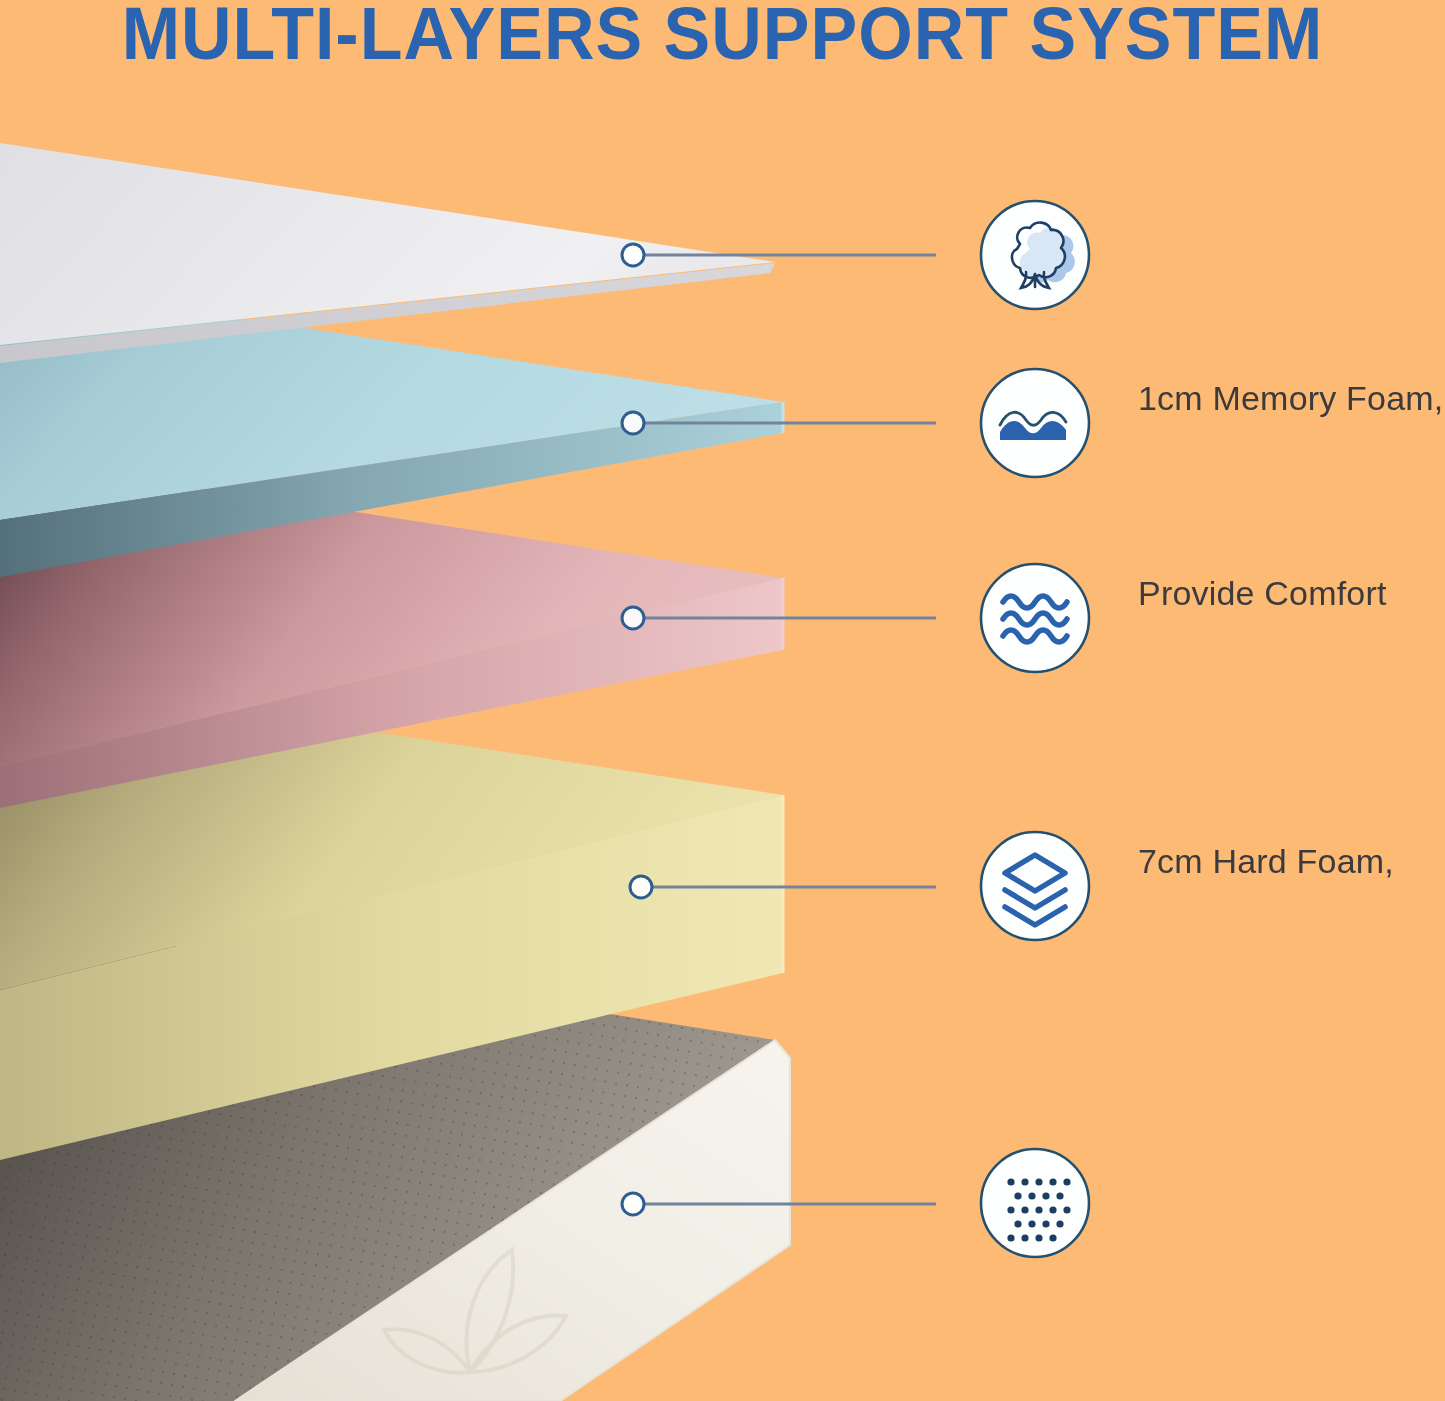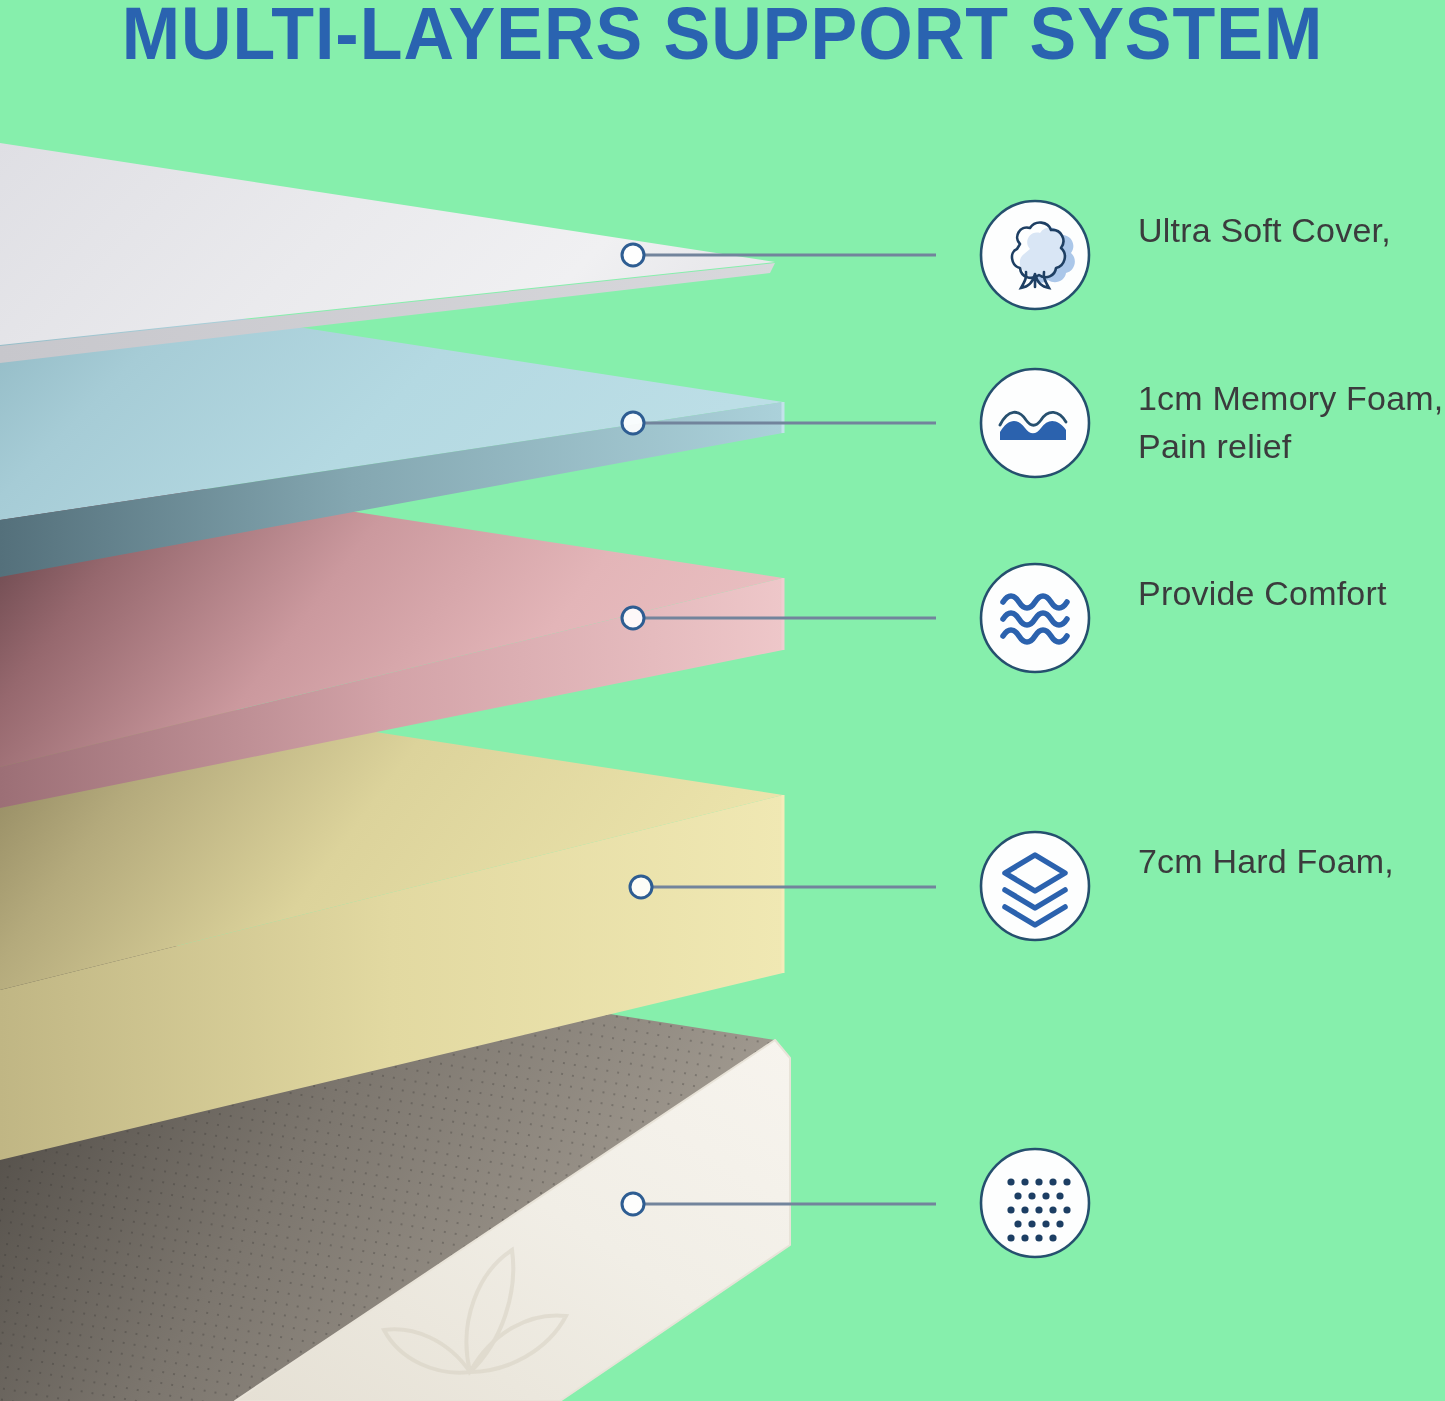--- a/index.html
+++ b/index.html
@@ -1,18 +1,18 @@
 <!DOCTYPE html>
 <html><head>
 <meta charset="utf-8">
 <style>
   html,body { margin:0; padding:0; background:#ffffff; }
   .canvas {
     position:relative; width:1445px; height:1401px;
-    background:#86efac; overflow:hidden;
+    background:#fdba74; overflow:hidden;
     font-family:"Liberation Sans", sans-serif;
   }
   .title {
     position:absolute; top:-8px; left:0; width:100%;
     margin:0; text-align:center;
     font-size:70px; font-weight:bold; letter-spacing:1px;
     color:#2a63b0; transform:scaleY(1.05); transform-origin:top center;
     white-space:nowrap;
   }
   .diagram { position:absolute; left:0; top:0; width:1445px; height:1401px; }
@@ -145,35 +145,33 @@
   <div class="callout" style="left:978px; top:198px;">
     <div class="icon-wrap">
       <svg viewBox="0 0 114 114" width="114" height="114">
         <circle cx="57" cy="57" r="54" fill="#fdfefe" stroke="#25506e" stroke-width="2.6"></circle>
         <path d="M45,48 C38,41 45,29 55,32 C60,24 73,25 76,34 C86,33 92,44 86,52 C93,58 90,70 81,72 C80,80 70,84 63,79 C55,85 44,81 43,72 C34,70 32,58 39,53 Z" transform="translate(7,3)" fill="#abc7e9" stroke="none"></path>
         <path d="M42,46 C35,39 42,27 52,30 C57,22 70,23 73,32 C83,31 89,42 83,50 C90,56 87,68 78,70 C77,78 68,82 61,77 C53,83 43,79 42,70 C33,68 31,54 39,51 Z" fill="#ffffff" fill-opacity="0.55" stroke="#1e3f63" stroke-width="2.6" stroke-linejoin="round"></path>
         <path d="M57,76 C55,84 50,89 43,90 C47,83 49,79 48,74 M57,76 C59,84 64,89 71,90 C67,83 65,79 66,74 M57,76 L57,89" fill="none" stroke="#1e3f63" stroke-width="2.6" stroke-linecap="round"></path>
       </svg>
     </div>
     <div class="callout-text">
-      <div>Ultra Soft Cover,</div>
     </div>
   </div>
 
   <div class="callout" style="left:978px; top:366px;">
     <div class="icon-wrap">
       <svg viewBox="0 0 114 114" width="114" height="114">
         <circle cx="57" cy="57" r="54" fill="#fdfefe" stroke="#25506e" stroke-width="2.6"></circle>
         <path d="M22,74 L22,66 C30,52 40,52 47,62 C52,69 58,69 63,62 C70,52 80,53 88,64 L88,74 Z" fill="#2b62ae"></path>
         <path d="M22,59 C30,43 41,43 48,54 C53,61 58,61 63,54 C70,43 81,44 88,56" fill="none" stroke="#27506f" stroke-width="2.8" stroke-linecap="round"></path>
       </svg>
     </div>
     <div class="callout-text">
       <div>1cm Memory Foam,</div>
-      <div>Pain relief</div>
     </div>
   </div>
 
   <div class="callout" style="left:978px; top:561px;">
     <div class="icon-wrap">
       <svg viewBox="0 0 114 114" width="114" height="114">
         <circle cx="57" cy="57" r="54" fill="#fdfefe" stroke="#25506e" stroke-width="2.6"></circle>
         <g fill="none" stroke="#2b62ae" stroke-width="5.5" stroke-linecap="round">
           <path d="M25,41 C30,33 36,33 41,41 C46,49 52,49 57,41 C62,33 68,33 73,41 C78,49 84,49 89,41"></path>
           <path d="M25,58 C30,50 36,50 41,58 C46,66 52,66 57,58 C62,50 68,50 73,58 C78,66 84,66 89,58"></path>

